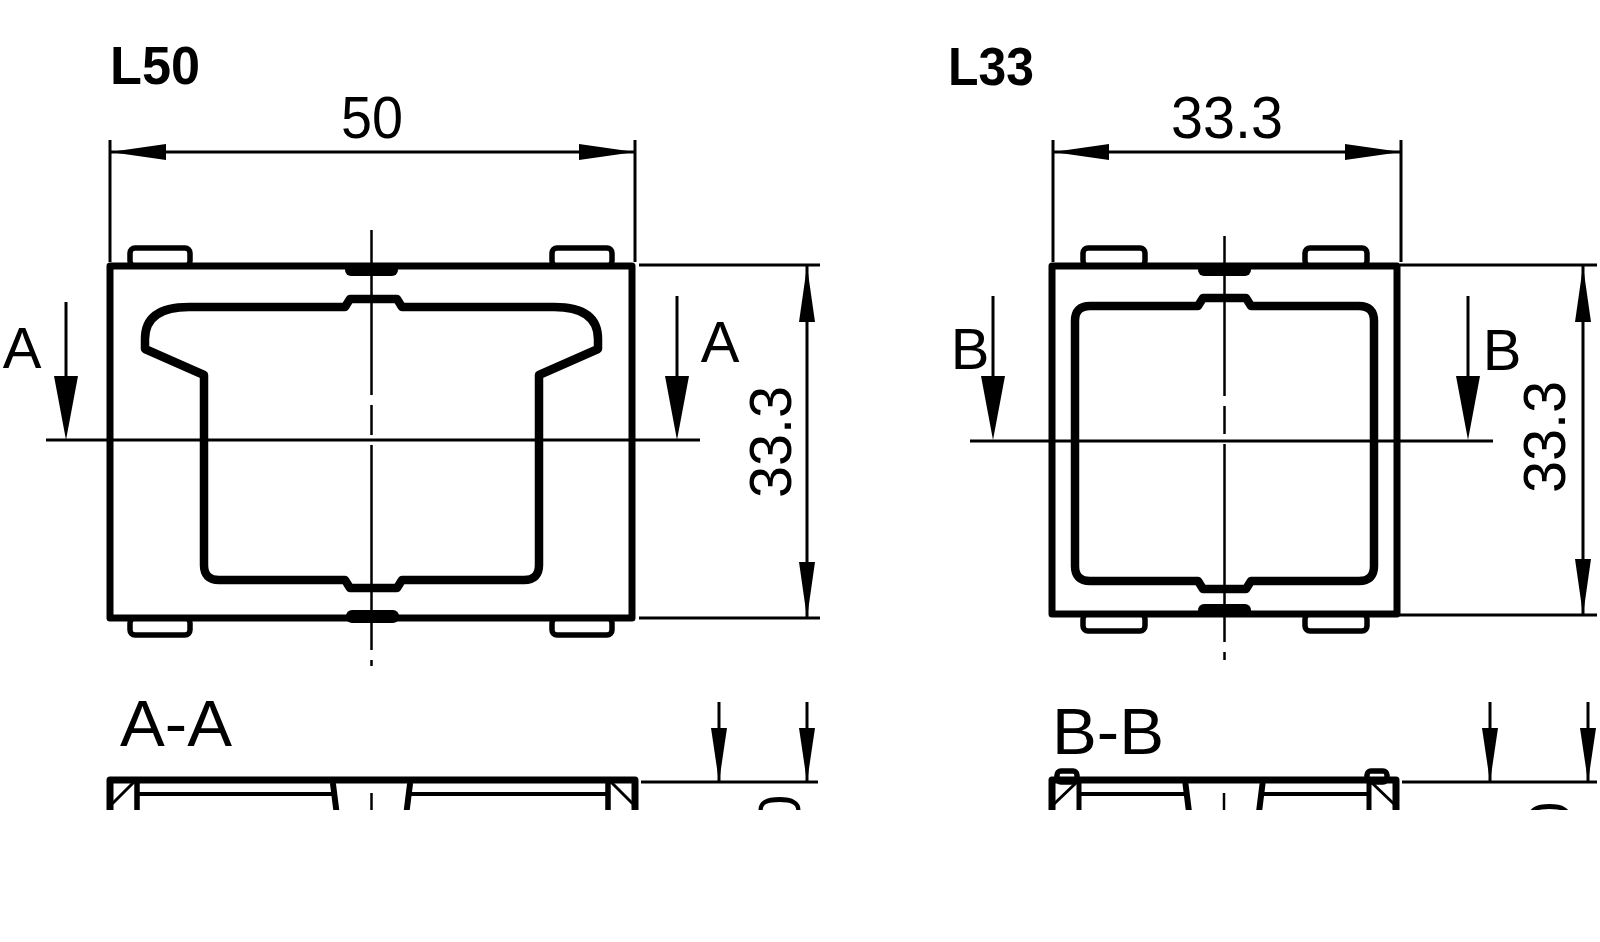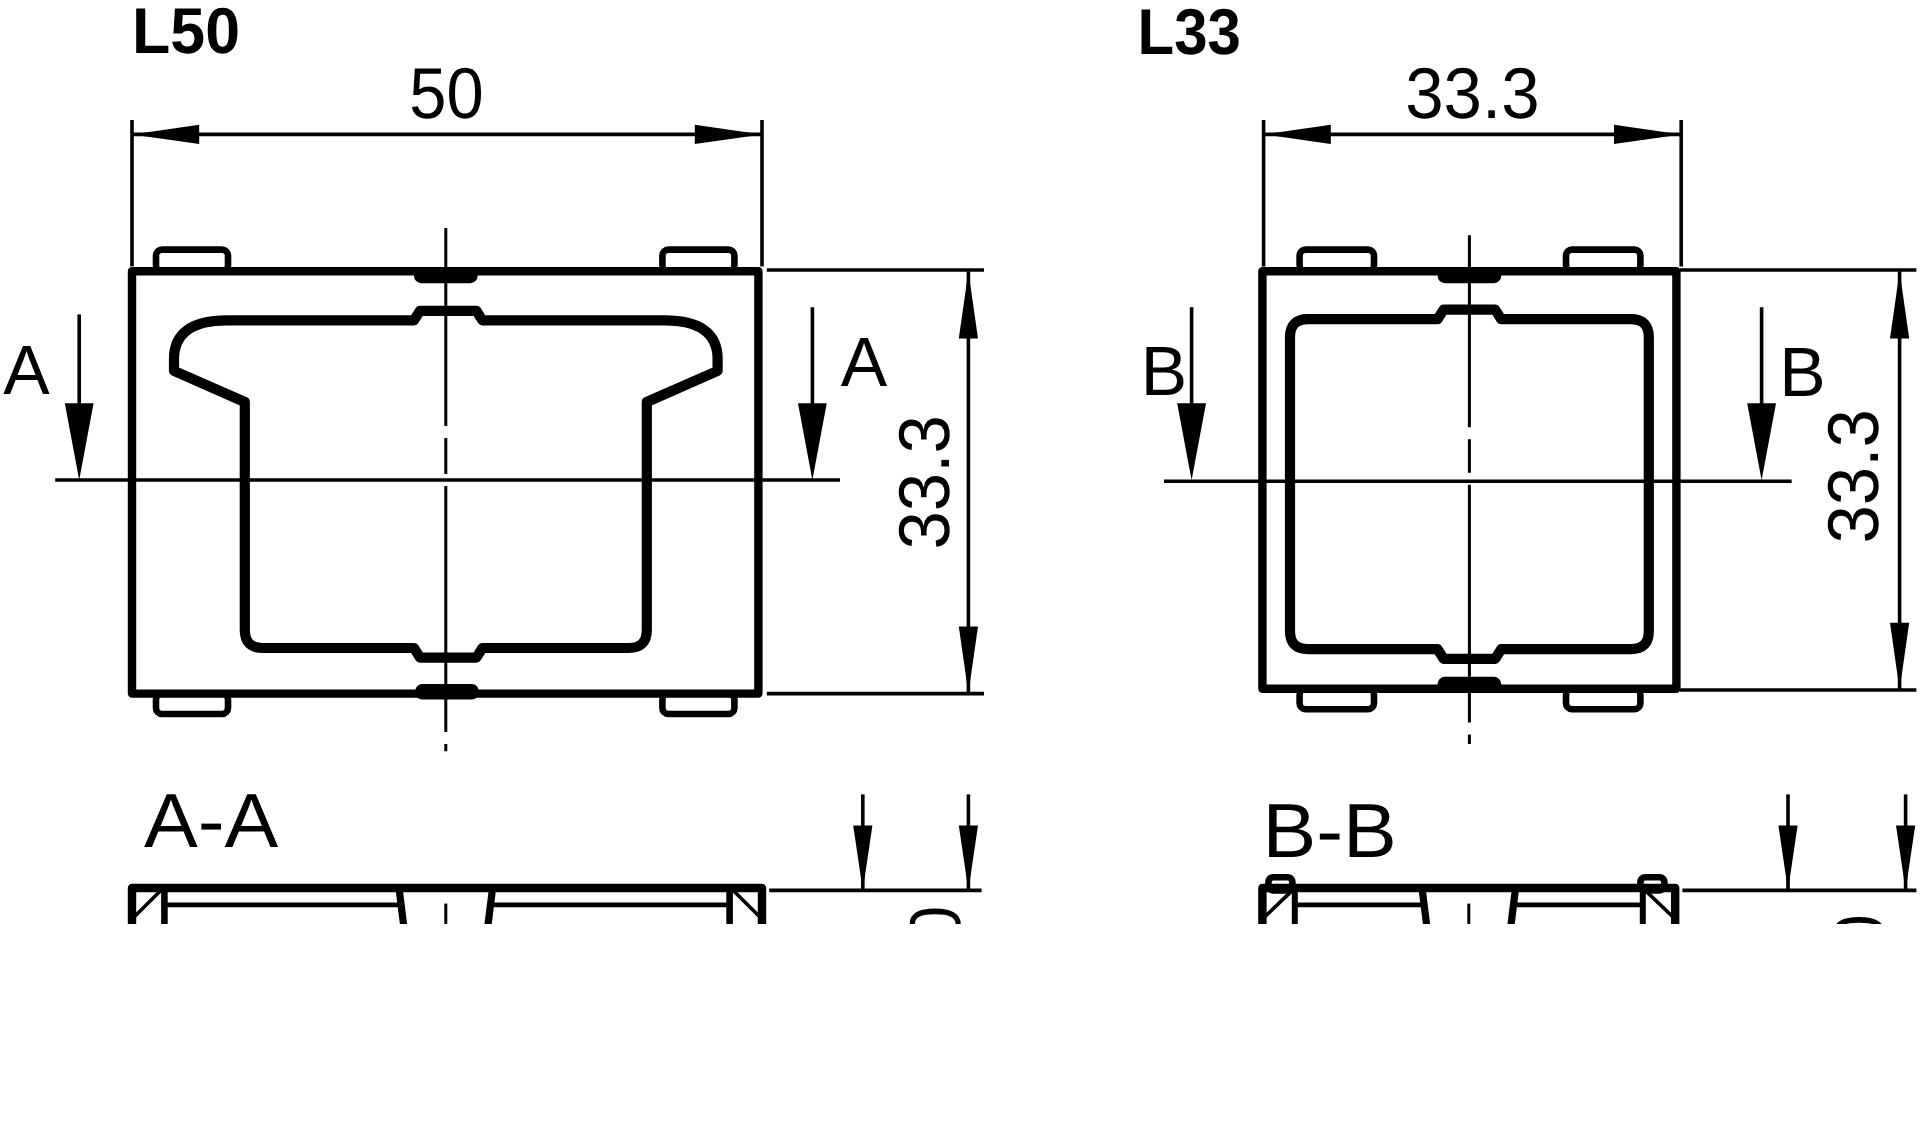--- a/index.html
+++ b/index.html
@@ -1,17 +1,17 @@
 <!DOCTYPE html>
 <html style="--line: #000000; --bg: #ffffff;"><head>
 <meta charset="utf-8">
 <style>
   :root { --line:#000000; --bg:#ffffff; }
   html,body { margin:0; padding:0; background:var(--bg); }
-  .stage { position:relative; width:1600px; height:770px; background:var(--bg); overflow:hidden; }
+  .stage { position:relative; width:1600px; height:770px; background:var(--bg); overflow:hidden;margin-top:40px; }
   svg { display:block; width:1600px; height:942px; }
 
   
   .ln   { stroke:var(--line); fill:none; stroke-linecap:round; stroke-linejoin:round; }
   .w-outer   { stroke-width:7; }
   .w-profile { stroke-width:8.5; }
   .w-tab     { stroke-width:5.5; }
   .w-med     { stroke-width:5; }
   .w-hook    { stroke-width:5.5; }
   .w-slant   { stroke-width:6; }

